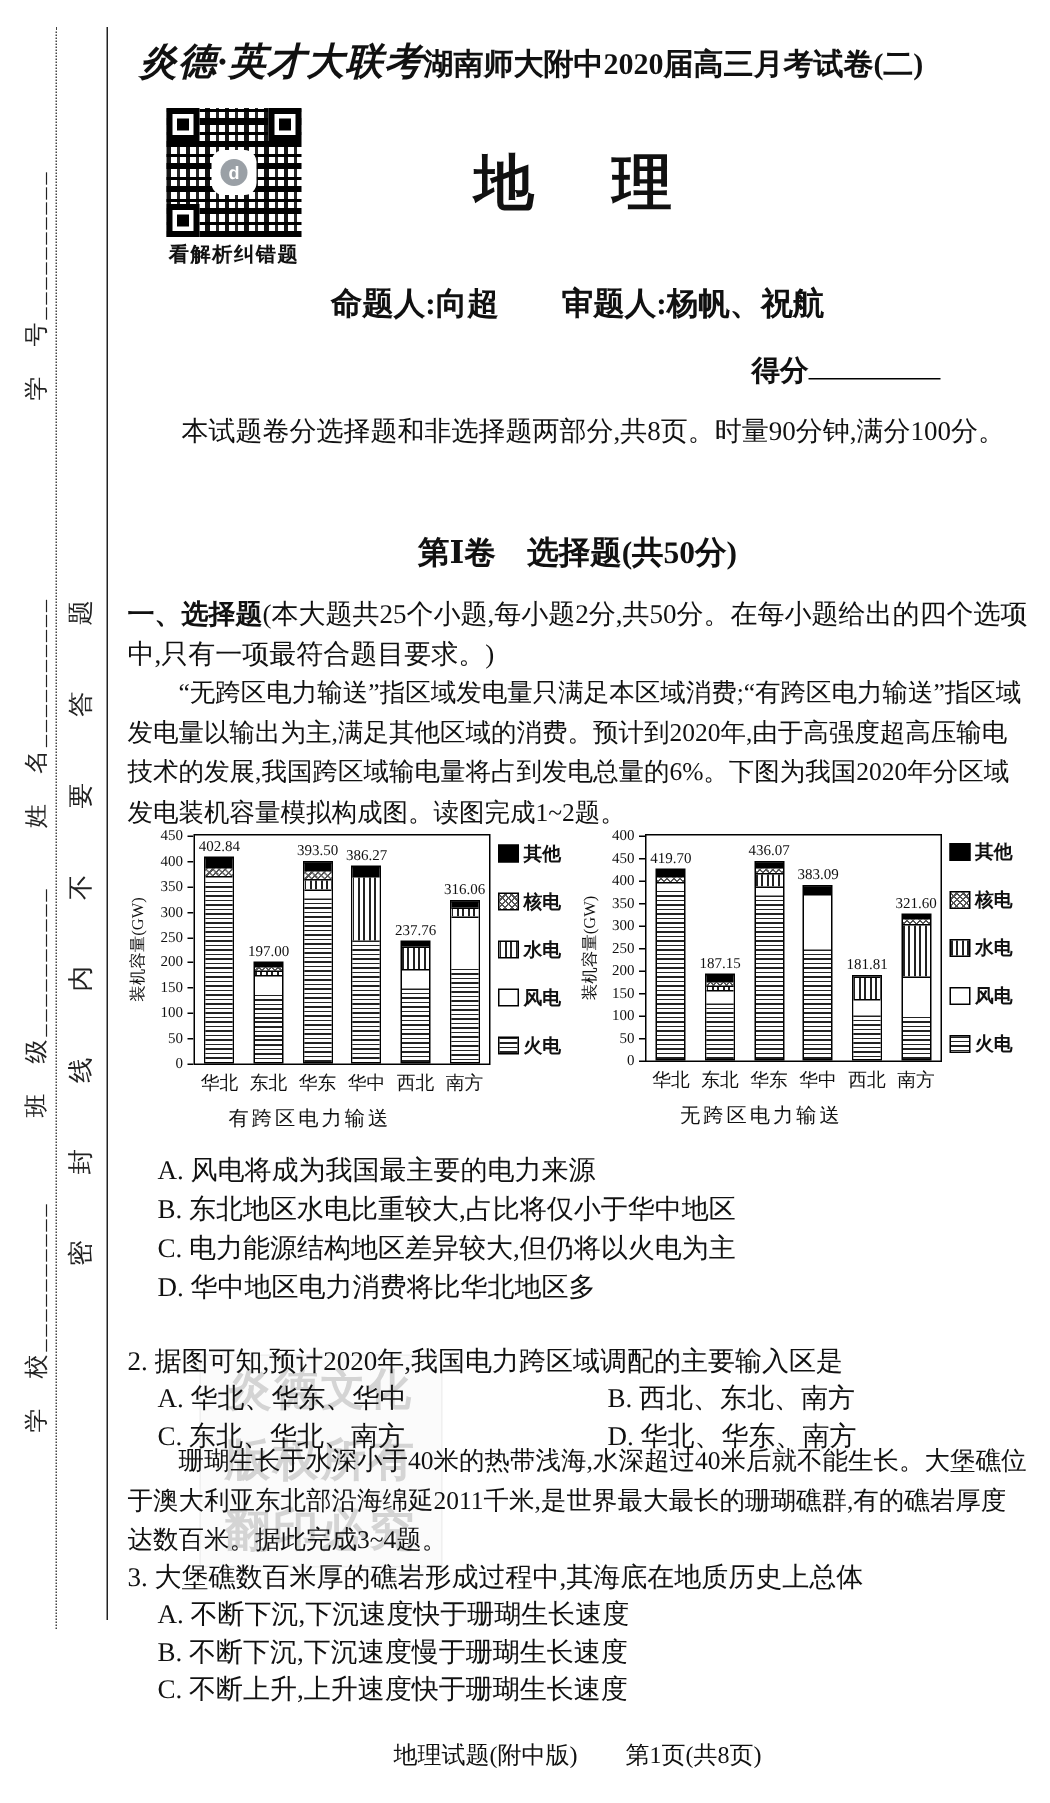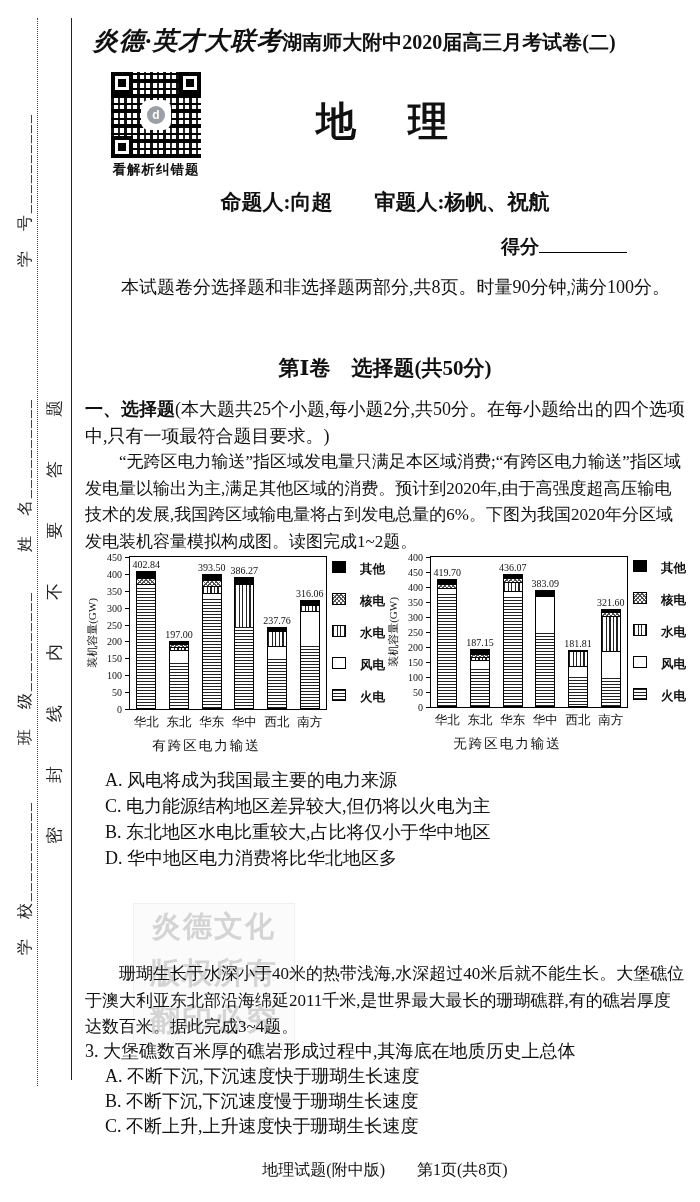--- a/index.html
+++ b/index.html
@@ -67,21 +67,21 @@
   .ytick { position:absolute; right:7px; transform:translateY(50%); font-size:10px; line-height:10px; }
   .ytickmark { position:absolute; right:0; width:4px; height:1px; background:#000; }
   .plot { position:relative; flex:1; border:1px solid #000; display:flex; justify-content:space-around; align-items:flex-end; background:#fff; }
   .barwrap { position:relative; height:100%; display:flex; flex-direction:column; justify-content:flex-end; align-items:center; flex:1; min-width:0; }
   .total { font-size:10px; line-height:12px; white-space:nowrap; }
   .bar { width:20px; border:1px solid #000; display:flex; flex-direction:column-reverse; }
   .seg { width:100%; border-top:1px solid #000; }
   .seg:first-child { border-top:none; }
   .xlab { position:absolute; top:100%; margin-top:5px; font-size:12.5px; white-space:nowrap; }
   .legend { width:52px; margin-left:5px; display:flex; flex-direction:column; justify-content:center; gap:15px; align-self:center; }
-  .legitem { display:flex; gap:14px; }
+  .legitem { display:flex; align-items:center; gap:3px; }
   .sw { width:14px; height:12px; border:1px solid #000; flex:none; }
   .leglab { font-size:12.5px; font-weight:bold; white-space:nowrap; }
   .caption { margin-top:27px; text-align:center; font-size:13.5px; padding-right:56px; letter-spacing:2px; }
   
   .p-hlines { background-image:repeating-linear-gradient(180deg,#222 0,#222 1px,#fff 1px,#fff 3px); }
   .p-vlines { background-image:repeating-linear-gradient(90deg,#222 0,#222 1.3px,#fff 1.3px,#fff 3.6px); }
   .p-cross  { background-image:repeating-linear-gradient(45deg,#555 0,#555 1px,transparent 1px,transparent 3px),
                                repeating-linear-gradient(-45deg,#555 0,#555 1px,#fff 1px,#fff 3px); }
   .p-white  { background:#fff; }
   .p-solid  { background:#000; }
@@ -380,25 +380,34 @@
                 <span class="leglab">火电</span>
               </div>
             </div>
         </div>
         <div class="caption">无跨区电力输送</div>
       </div>
     </div>
 
     <div class="abs question q1">
       <div class="opt">A. 风电将成为我国最主要的电力来源</div>
+      <div class="opt">B. 东北地区水电比重较大,占比将仅小于华中地区</div>
       <div class="opt">C. 电力能源结构地区差异较大,但仍将以火电为主</div>
-      <div class="opt">B. 东北地区水电比重较大,占比将仅小于华中地区</div>
       <div class="opt">D. 华中地区电力消费将比华北地区多</div>
     </div>
 
+    <div class="abs question q2">
+      <div><span>2.</span> <span>据图可知,预计2020年,我国电力跨区域调配的主要输入区是</span></div>
+      <div class="optgrid">
+        <div class="opt">A. 华北、华东、华中</div>
+        <div class="opt">B. 西北、东北、南方</div>
+        <div class="opt">C. 东北、华北、南方</div>
+        <div class="opt">D. 华北、华东、南方</div>
+      </div>
+    </div>
 
     <div class="abs material m-coral">珊瑚生长于水深小于40米的热带浅海,水深超过40米后就不能生长。大堡礁位于澳大利亚东北部沿海绵延2011千米,是世界最大最长的珊瑚礁群,有的礁岩厚度达数百米。据此完成3~4题。</div>
 
     <div class="abs question q3">
       <div><span>3.</span> <span>大堡礁数百米厚的礁岩形成过程中,其海底在地质历史上总体</span></div>
       <div class="opt">A. 不断下沉,下沉速度快于珊瑚生长速度</div>
       <div class="opt">B. 不断下沉,下沉速度慢于珊瑚生长速度</div>
       <div class="opt">C. 不断上升,上升速度快于珊瑚生长速度</div>
     </div>
 

